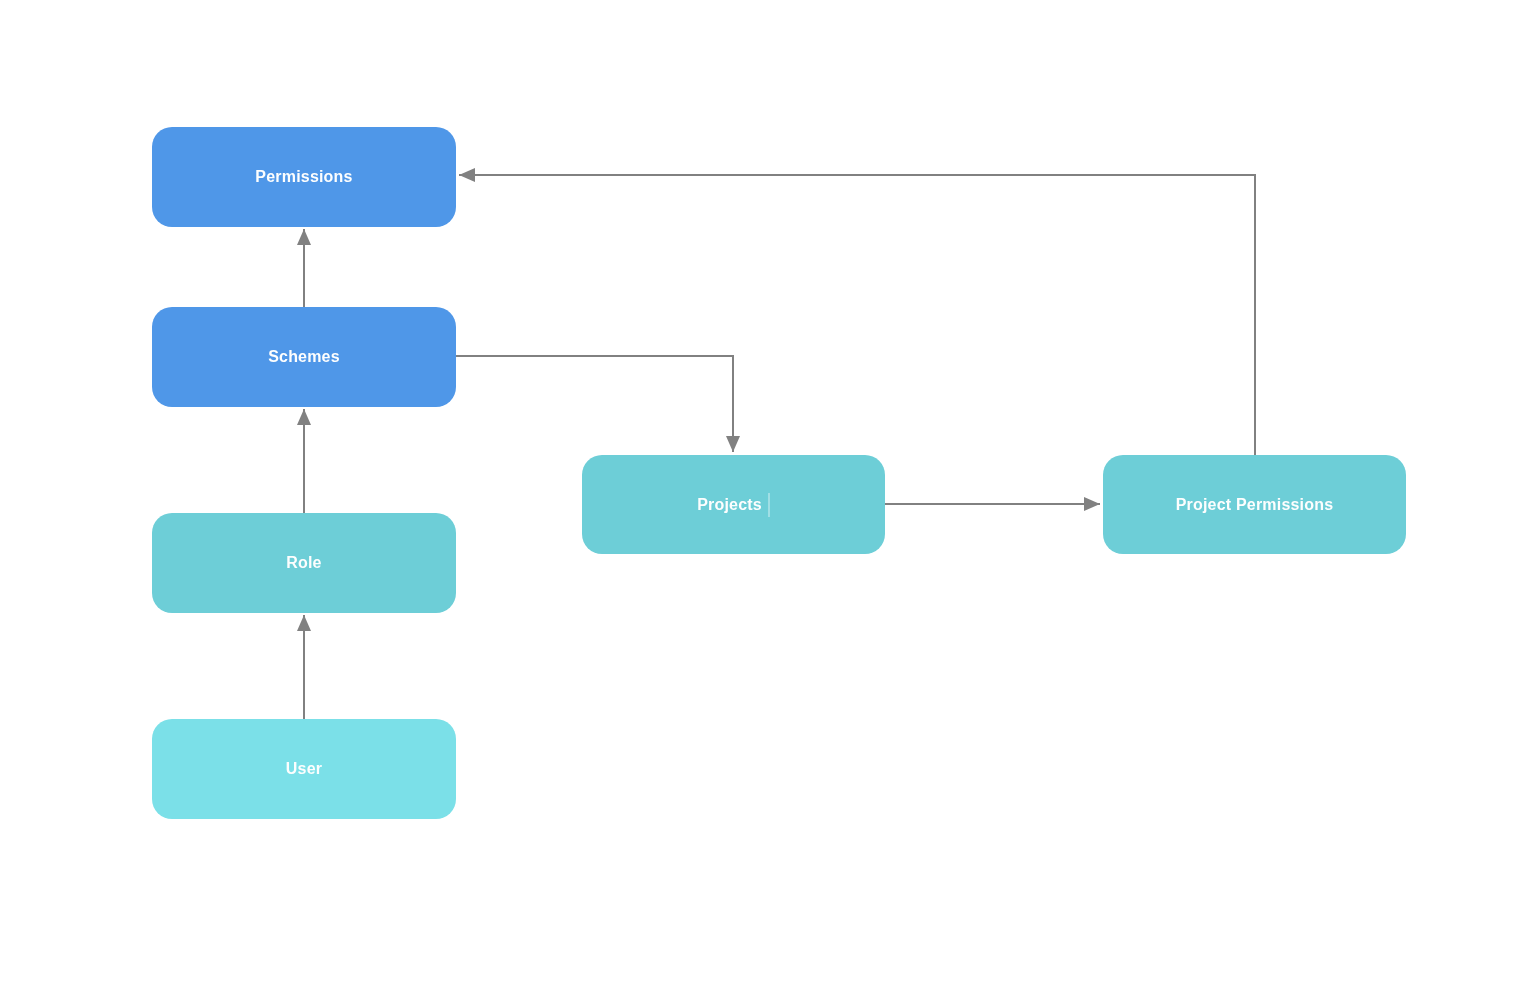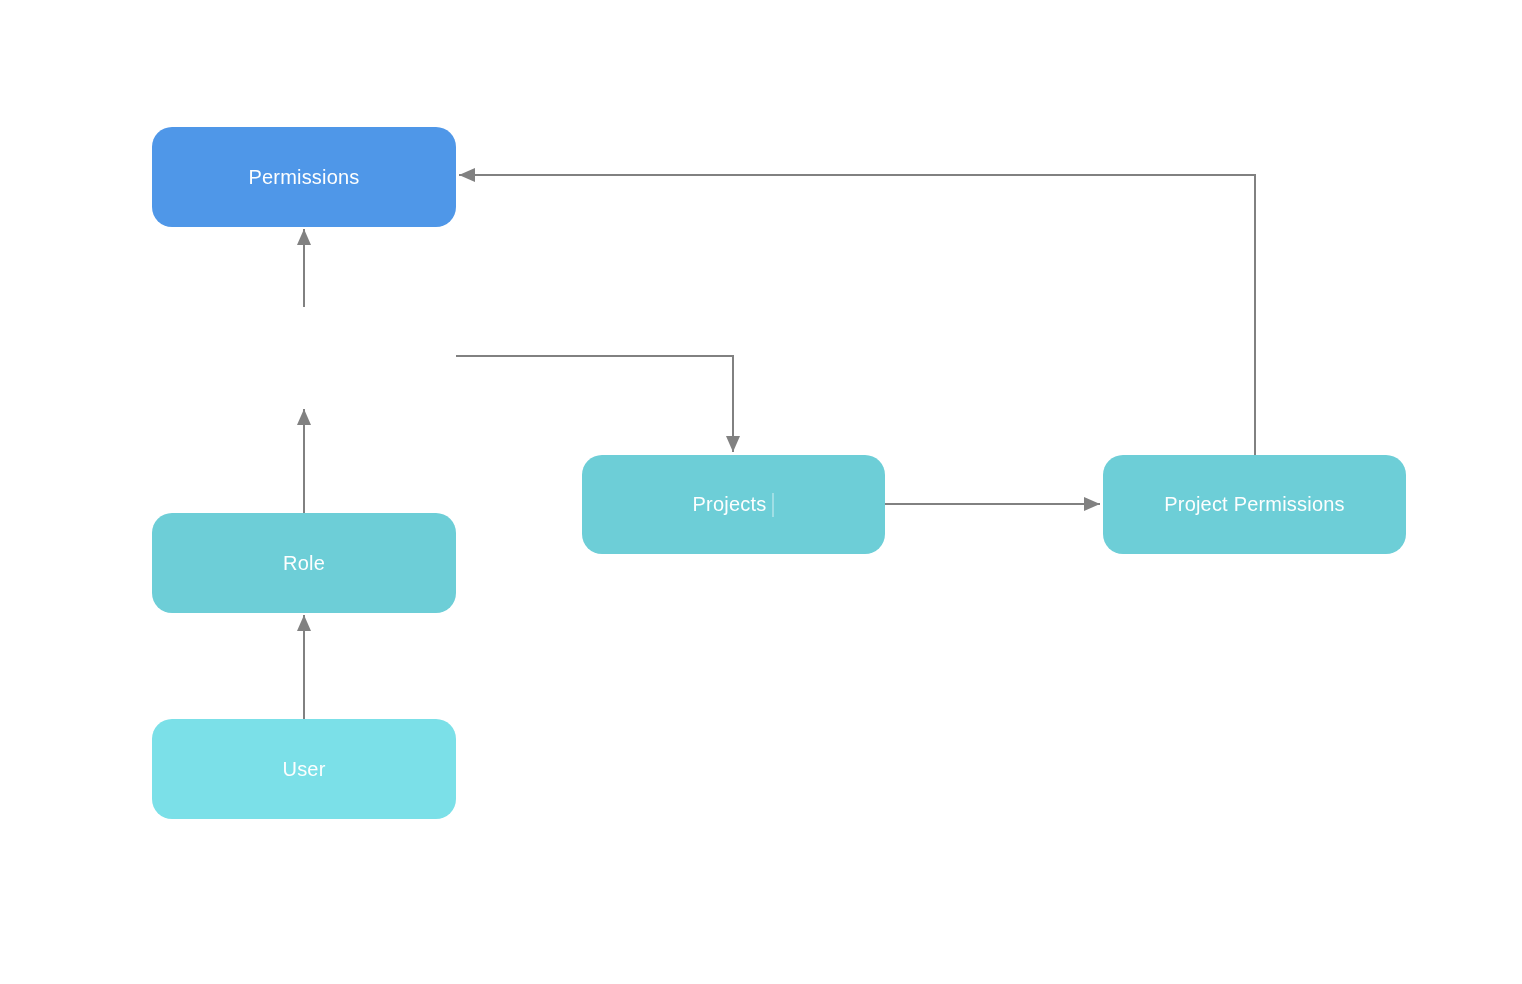--- a/index.html
+++ b/index.html
@@ -25,22 +25,22 @@
   .node {
     position: absolute;
     border-radius: 20px;
     display: flex;
     align-items: center;
     justify-content: center;
     box-sizing: border-box;
   }
   .node-label {
     color: #fdfefe;
-    font-size: 20px;
-    font-weight: 400;
+    font-size: 16px;
+    font-weight: 700;
     letter-spacing: 0.2px;
     white-space: nowrap;
     user-select: none;
   }
   .text-cursor {
     display: inline-block;
     width: 2px;
     height: 24px;
     margin-left: 6px;
     vertical-align: middle;
@@ -66,20 +66,23 @@
         <polyline points="456,356 733,356 733,452" fill="none" stroke="#818181" stroke-width="2" marker-end="url(#arrowhead)"></polyline>
         <polyline points="885,504 1100,504" fill="none" stroke="#818181" stroke-width="2" marker-end="url(#arrowhead)"></polyline>
         <polyline points="1255,455 1255,175 459,175" fill="none" stroke="#818181" stroke-width="2" marker-end="url(#arrowhead)"></polyline>
       </g>
   </svg>
 
   <div class="node" style="left: 152px; top: 127px; width: 304px; height: 100px; background: rgb(79, 151, 232);">
     <span class="node-label">Permissions</span>
   </div>
 
+  <div class="node" style="left: 152px; top: 307px; width: 304px; height: 100px; background: rgb(79, 151, 232);">
+    <span class="node-label">Schemes</span>
+  </div>
 
   <div class="node" style="left: 152px; top: 513px; width: 304px; height: 100px; background: rgb(109, 206, 215); text-align: right;">
     <span class="node-label">Role</span>
   </div>
 
   <div class="node" style="left: 582px; top: 455px; width: 303px; height: 99px; background: rgb(109, 206, 215);">
     <span class="node-label">Projects</span>
       <span class="text-cursor"></span>
   </div>
 

